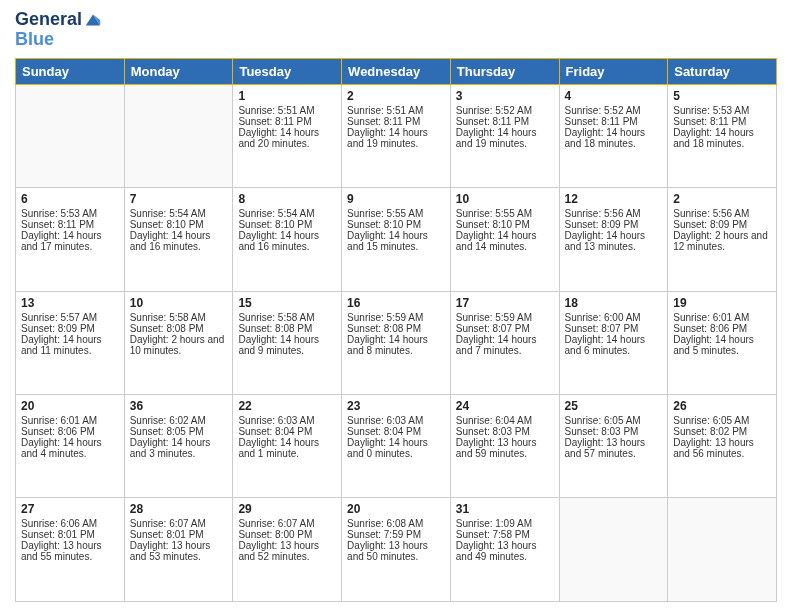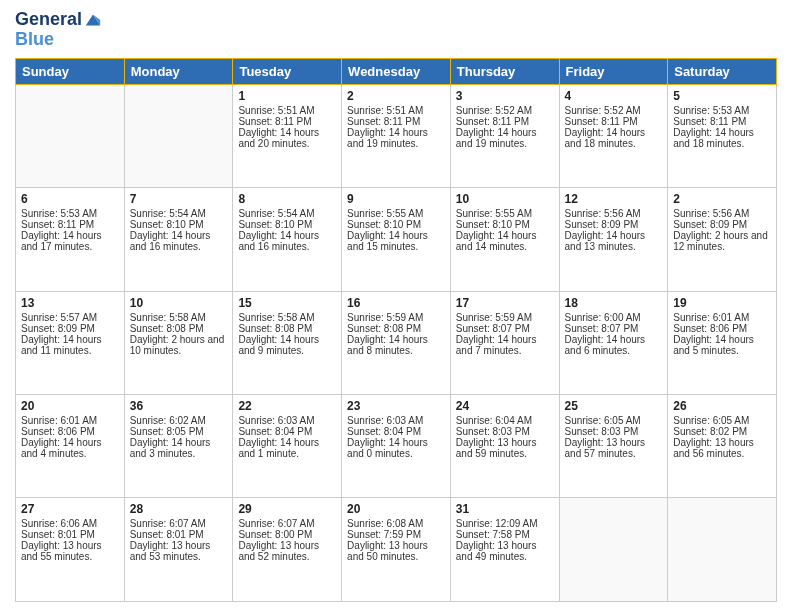--- a/index.html
+++ b/index.html
@@ -306,21 +306,21 @@
             <div>Daylight: 13 hours and 52 minutes.</div>
           </td>
           <td>
             <span class="day-num">20</span>
             <div>Sunrise: 6:08 AM</div>
             <div>Sunset: 7:59 PM</div>
             <div>Daylight: 13 hours and 50 minutes.</div>
           </td>
           <td>
             <span class="day-num">31</span>
-            <div>Sunrise: 12:09 AM</div>
+            <div>Sunrise: 1:09 AM</div>
             <div>Sunset: 7:58 PM</div>
             <div>Daylight: 13 hours and 49 minutes.</div>
           </td>
           <td class="empty"></td>
           <td class="empty"></td>
         </tr>
       </tbody>
   </table>
 </div>
 

